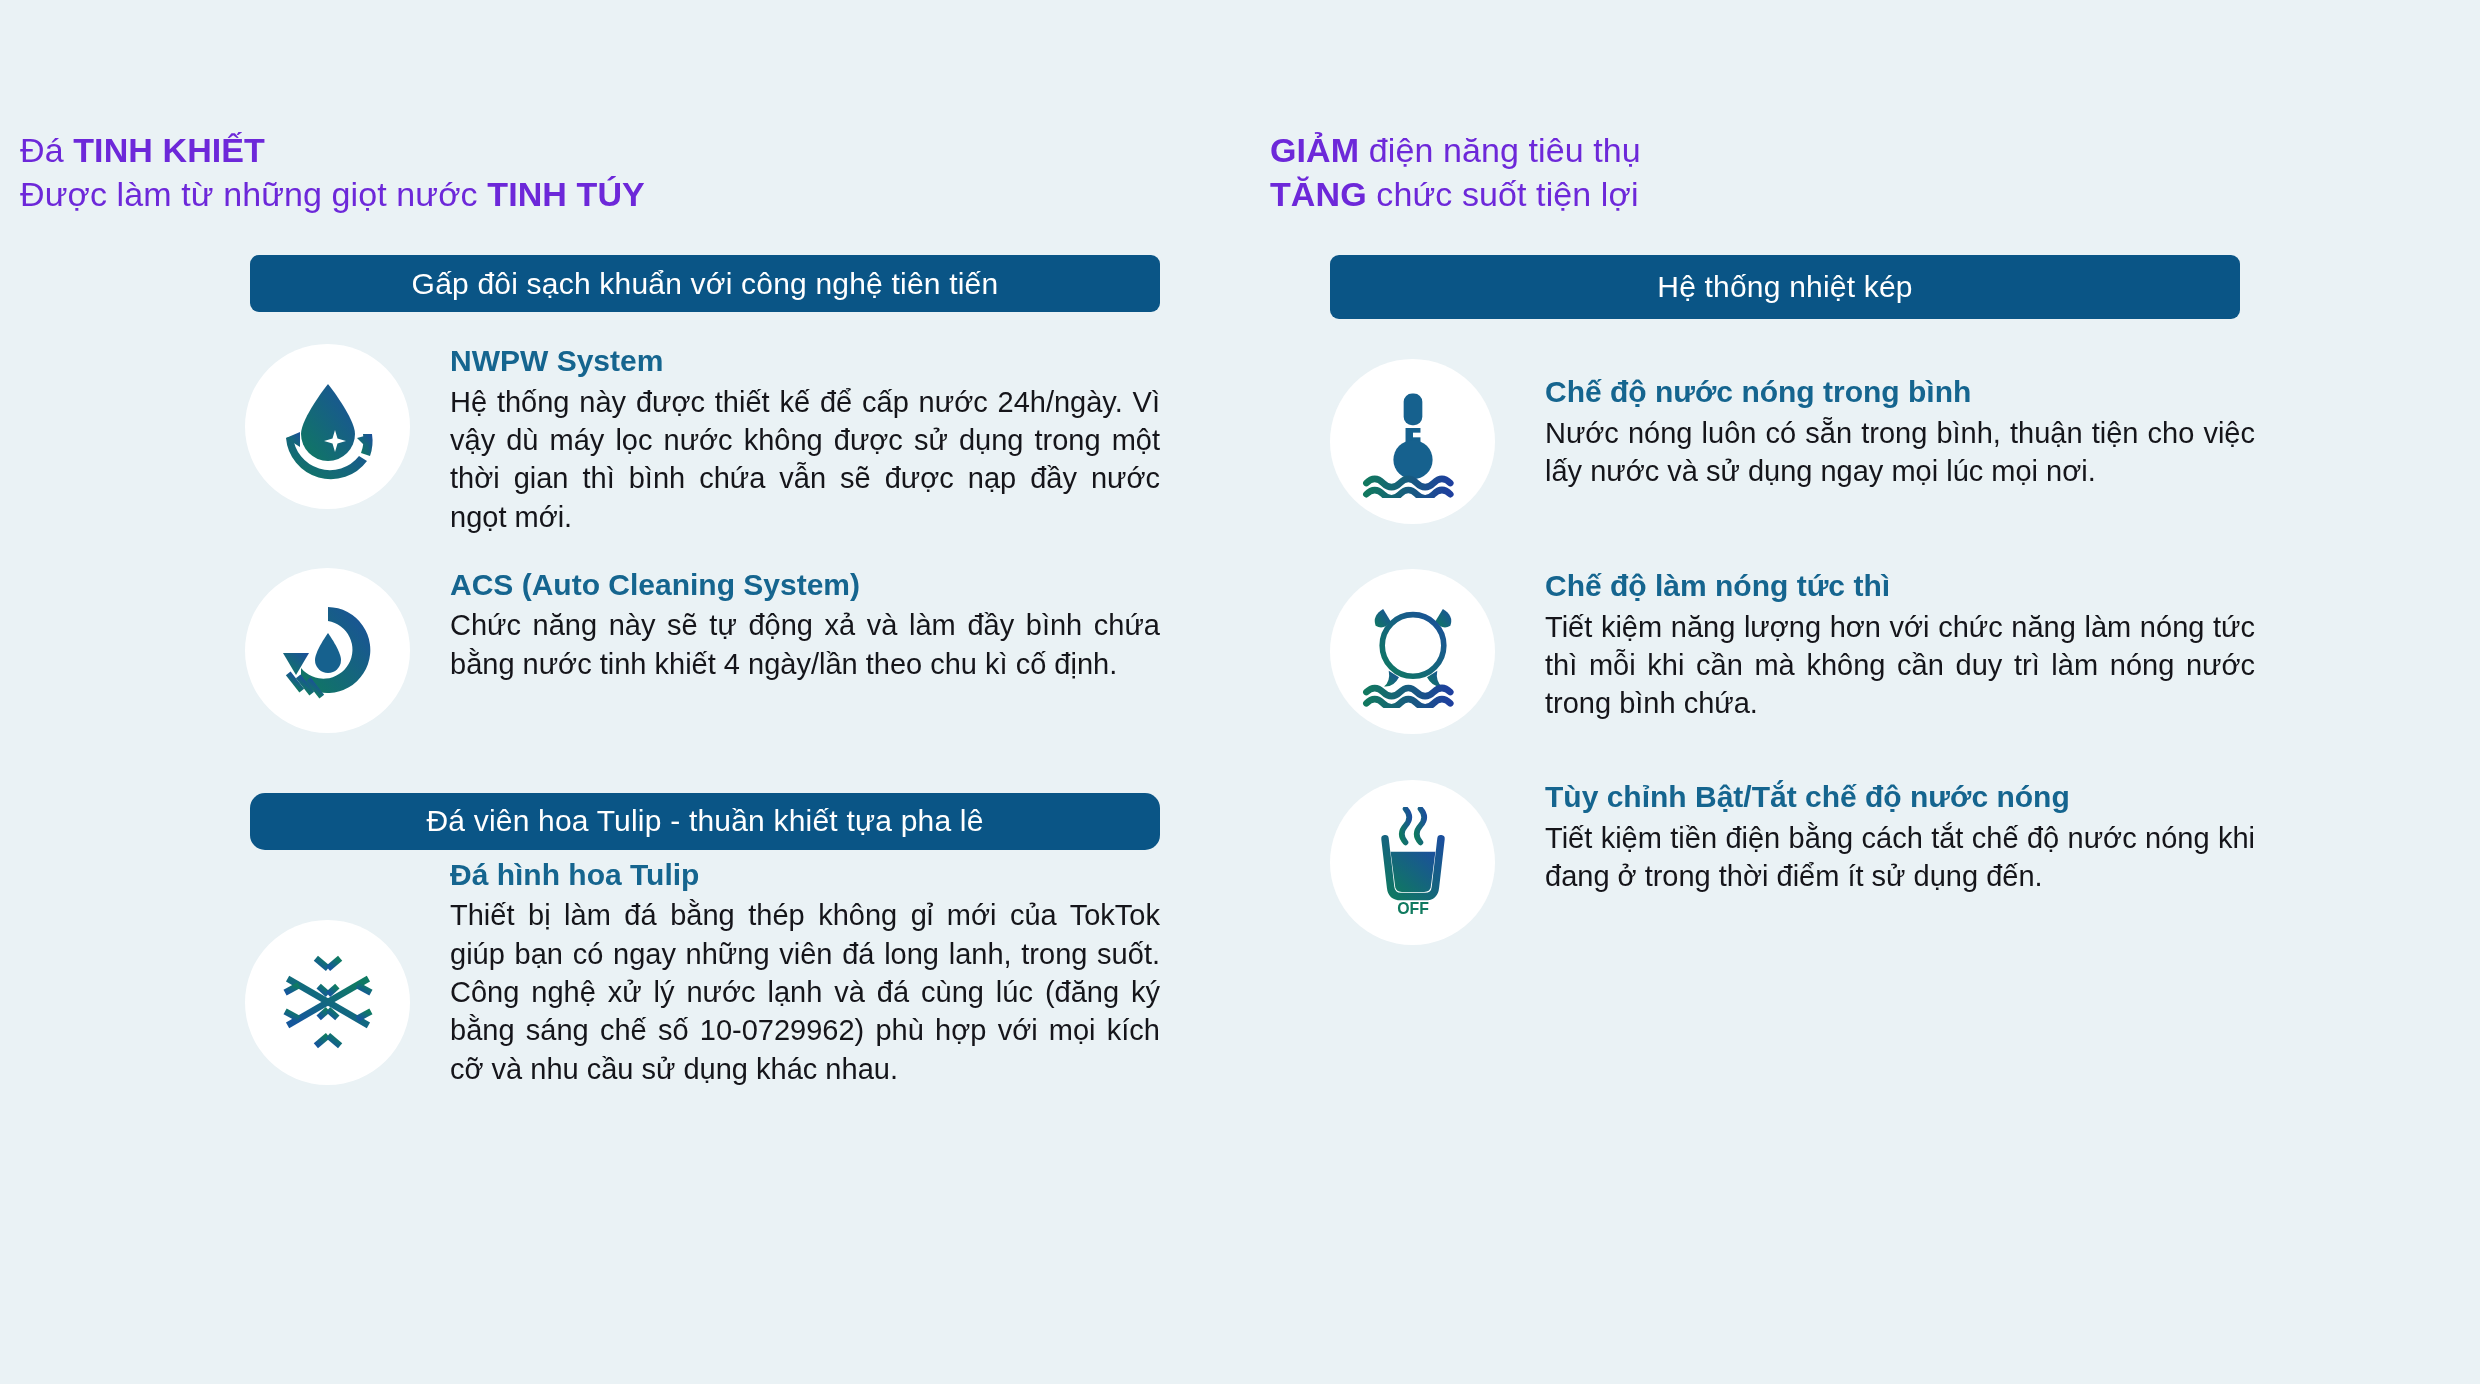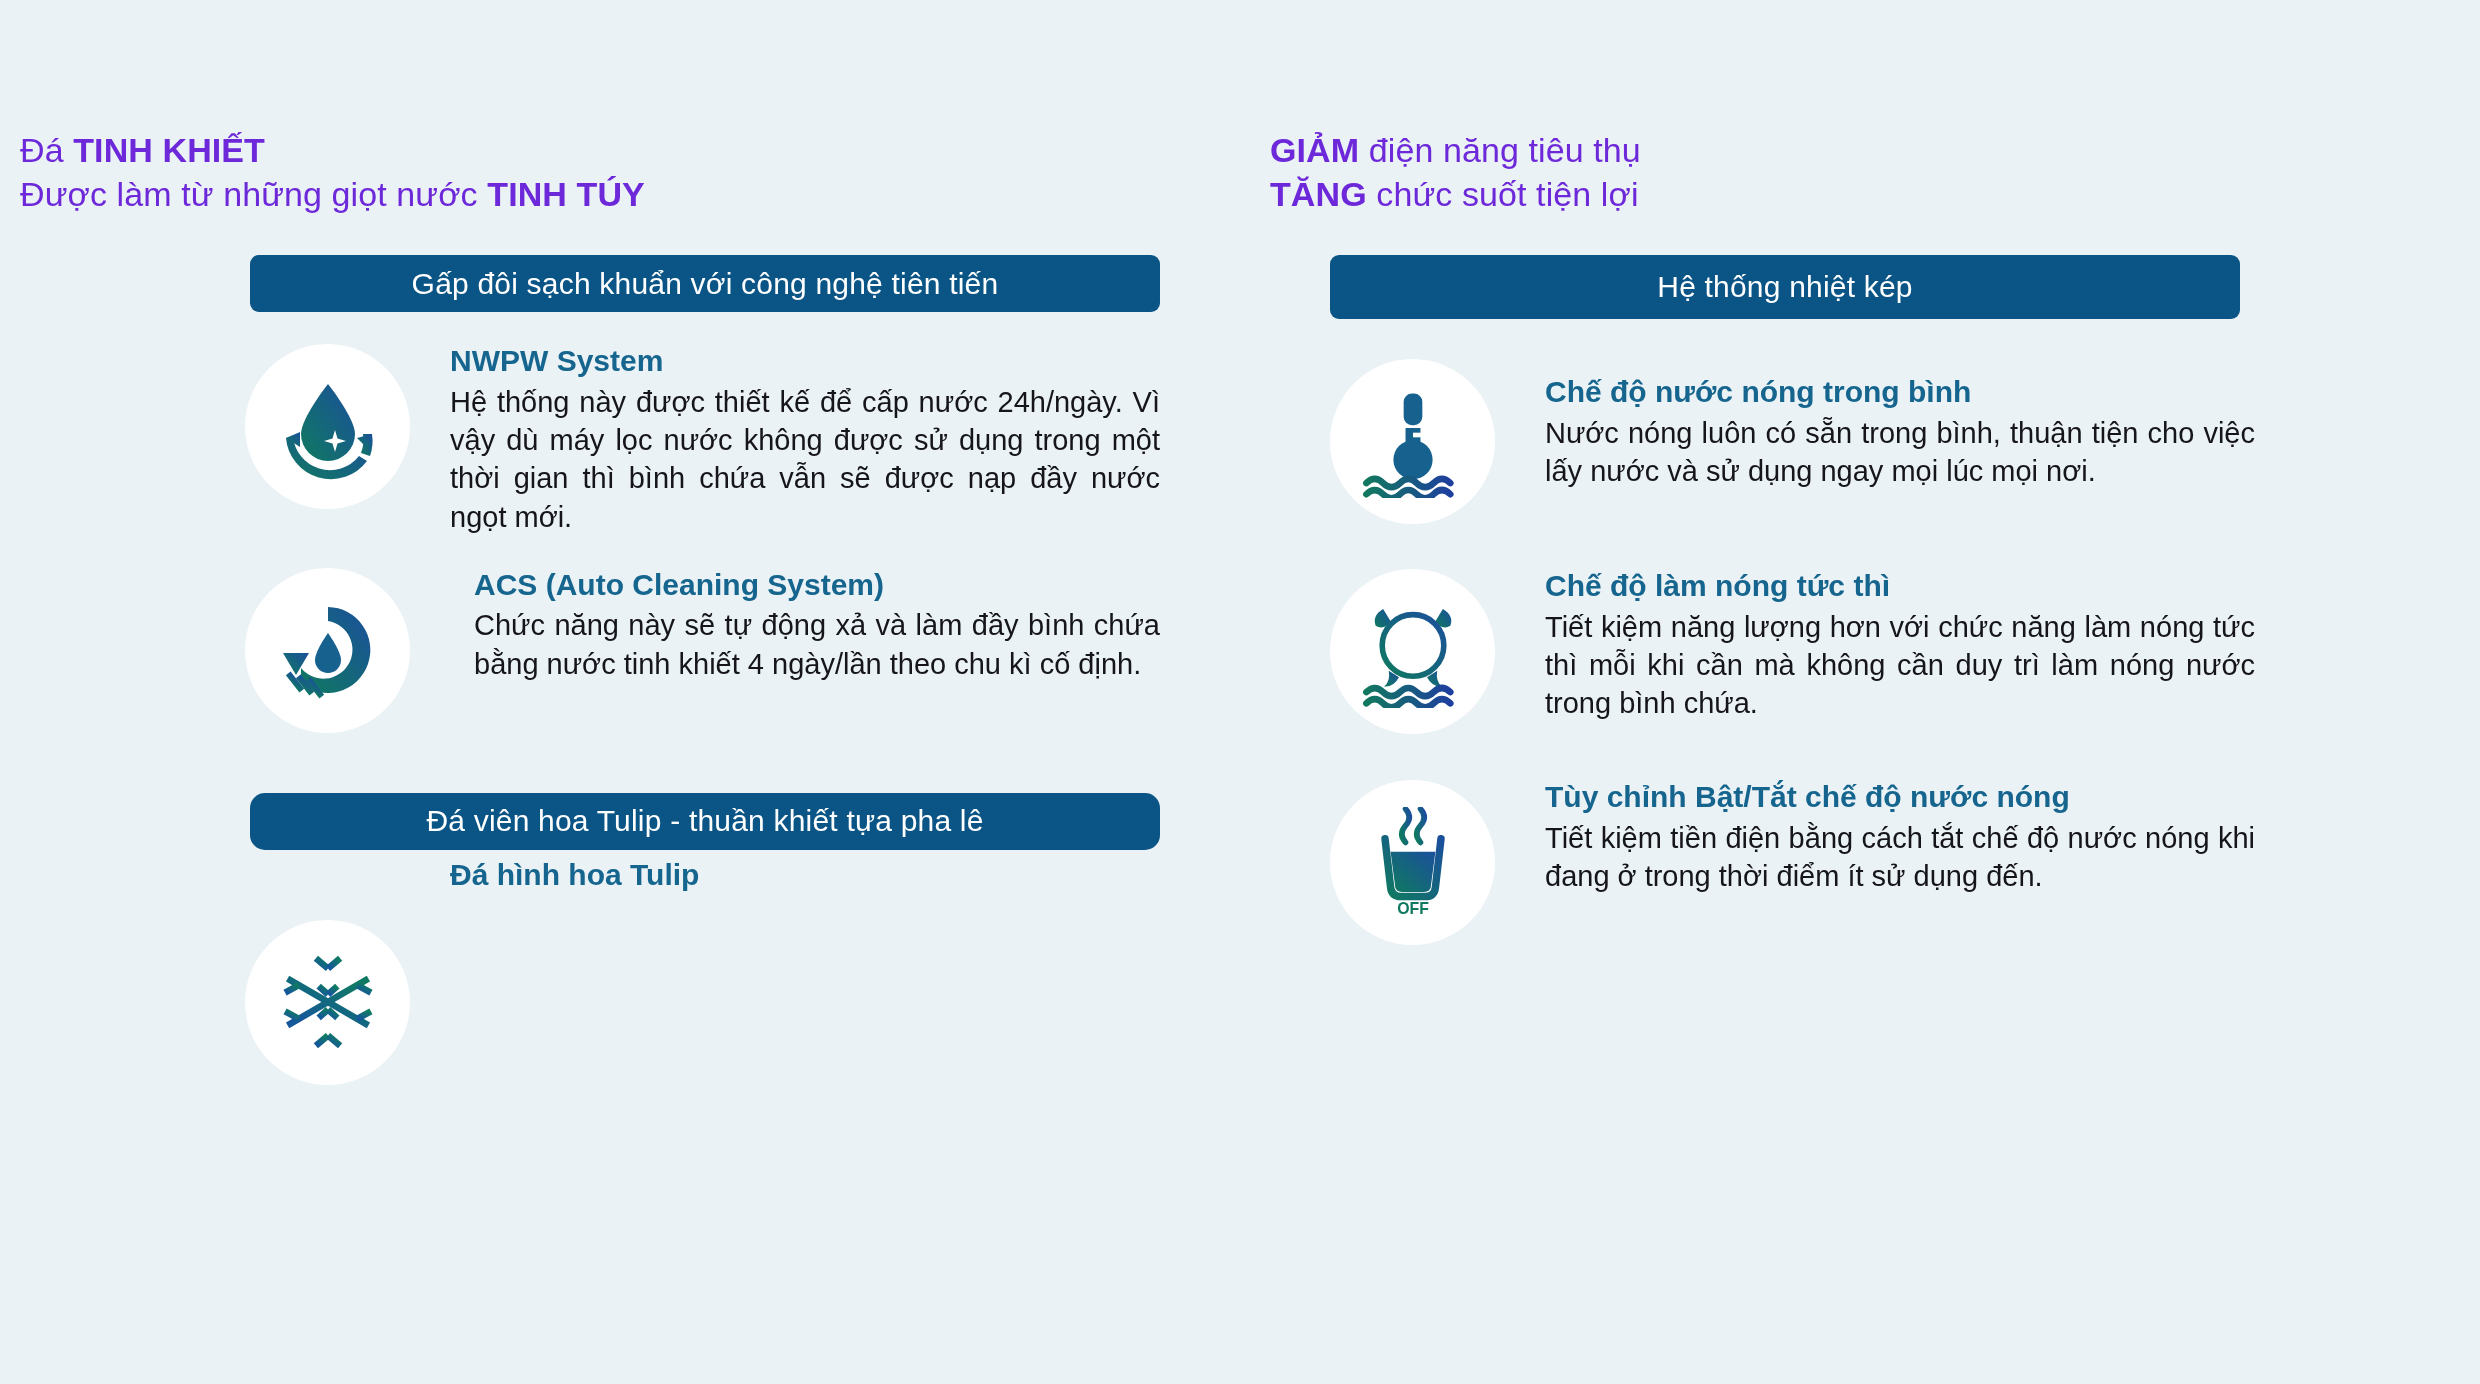--- a/index.html
+++ b/index.html
@@ -105,21 +105,21 @@
     text-align: justify;
     margin: 0;
   }
 
   
   .feat-l { margin-left: 250px; width: 910px; }
   .feat-l .fx-icon { margin-left: -5px; }
   .feat-l .fx-body { padding-left: 40px; width: 710px; }
 
   .f-nwpw  { margin-top: 32px; }
-  .f-acs   { margin-top: 32px; gap: 24px; }
+  .f-acs   { margin-top: 32px; }
   .f-tulip { margin-top: 8px; }
 
   
   .f-tulip { align-items: flex-start; }
   .f-tulip .fx-icon { margin-top: 62px; }
 
   .r1 { margin-top: 40px; }
   .r2 { margin-top: 45px; }
   .r3 { margin-top: 46px; }
 </style>
@@ -220,20 +220,21 @@
               <line x1="60" y1="52" x2="50" y2="43"></line>
                 <line x1="60" y1="52" x2="70" y2="43"></line>
               <line x1="60" y1="68" x2="50" y2="77"></line>
                 <line x1="60" y1="68" x2="70" y2="77"></line>
             </g>
           </g>
         </svg>
       </div>
       <div class="fx-body">
         <div class="fx-title">Đá hình hoa Tulip</div>
+        <p class="fx-text">Thiết bị làm đá bằng thép không gỉ mới của TokTok giúp bạn có ngay những viên đá long lanh, trong suốt. Công nghệ xử lý nước lạnh và đá cùng lúc (đăng ký bằng sáng chế số 10-0729962) phù hợp với mọi kích cỡ và nhu cầu sử dụng khác nhau.</p>
       </div>
     </div>
 
   </div>
 
   <div class="column col-right">
 
     <div class="headline head-right">
       <span class="ln"><b>GIẢM</b><span> điện năng tiêu thụ</span></span>
       <span class="ln"><b>TĂNG</b><span> chức suốt tiện lợi</span></span>

